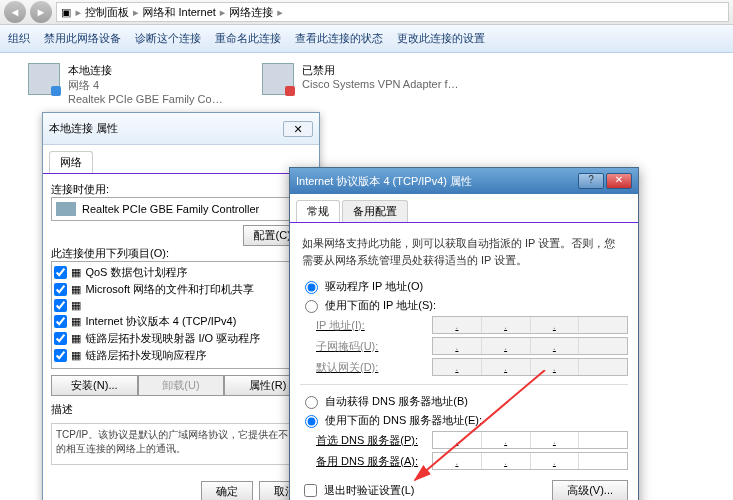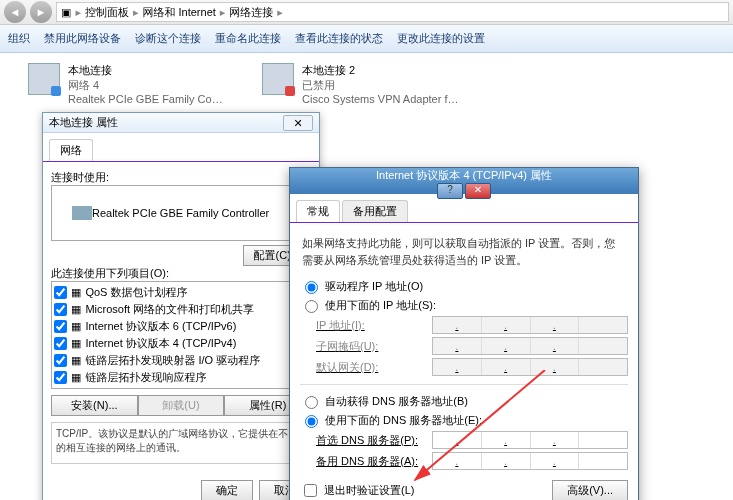--- a/index.html
+++ b/index.html
@@ -17,42 +17,42 @@
 .content { position: relative; padding: 10px 28px; display: flex; gap: 24px; }
 .conn { display: flex; gap: 8px; width: 210px; }
 .conn-icon { width: 32px; height: 32px; background: #cfd8e2; border: 1px solid #8aa; position: relative; }
 .conn-icon::after { content: ""; position: absolute; bottom: -2px; right: -2px; width: 10px; height: 10px; background: #3a8de0; border-radius: 2px; }
 .conn-icon.disabled::after { background: #d44; }
 .conn-text div:first-child { color: #000; }
 .conn-text div { color: #666; white-space: nowrap; overflow: hidden; text-overflow: ellipsis; max-width: 160px; }
 
 
 .dlg1 { position: absolute; left: 42px; top: 112px; width: 278px; background: #fff; border: 1px solid #7a9ab8; box-shadow: 0 2px 8px rgba(0,0,0,.3); }
-.dlg1-title { height: 20px; background: linear-gradient(#f7fbff,#e3eef9); border-bottom: 1px solid #c3d3e3; display: flex; align-items: center; justify-content: space-between; padding: 0 6px; }
+.dlg1-title { height: 32px; background: linear-gradient(#f7fbff,#e3eef9); border-bottom: 1px solid #c3d3e3; display: flex; align-items: center; justify-content: space-between; padding: 0 6px; }
 .dlg1-close { width: 30px; height: 16px; border: 1px solid #a0b4c8; border-radius: 2px; background: #eef4fa; text-align: center; line-height: 14px; }
 .tabstrip { display: flex; border-bottom: 1px solid #6d28d9; padding: 6px 6px 0; }
 .tab { padding: 3px 10px; border: 1px solid #ccc; border-bottom: none; background: #fff; margin-right: 2px; border-radius: 3px 3px 0 0; }
 .dlg1-body { padding: 8px; }
-.adapter-row { display: flex; align-items: center; gap: 0; border: 1px solid #aaa; padding: 20px; background: #fff; }
+.adapter-row { display: flex; align-items: center; gap: 6px; border: 1px solid #aaa; padding: 4px; background: #fff; }
 .adapter-icon { width: 20px; height: 14px; background: #8ab; }
 .cfgbtn { float: right; padding: 2px 10px; border: 1px solid #999; background: linear-gradient(#fdfdfd,#e4e4e4); }
 .chklist { border: 1px solid #aaa; height: 108px; overflow: hidden; background: #fff; padding: 2px; position: relative; }
 .chkitem { display: flex; align-items: center; gap: 4px; padding: 1px 0; }
 .chkitem input { margin: 0; }
 .chklist-scrollbar { position: absolute; right: 0; top: 0; bottom: 0; width: 14px; background: #eaeaea; border-left: 1px solid #ccc; }
 .btnrow { display: flex; margin-top: 6px; }
 .btn { flex: 1; padding: 2px 4px; border: 1px solid #999; background: linear-gradient(#fdfdfd,#e4e4e4); text-align: center; }
 .btn.disabled { color: #999; background: #eee; }
 .desc { border: 1px solid #ccc; padding: 4px; margin-top: 6px; font-size: 10px; color: #444; height: 42px; }
 .dlg1-footer { display: flex; justify-content: flex-end; gap: 6px; padding: 8px; }
 .fbtn { padding: 2px 14px; border: 1px solid #999; background: linear-gradient(#fdfdfd,#e4e4e4); }
 
 
 .dlg2 { position: absolute; left: 289px; top: 167px; width: 350px; background: #fff; border: 1px solid #4a6a8a; box-shadow: 0 3px 12px rgba(0,0,0,.4); }
-.dlg2-title { height: 26px; background: linear-gradient(#6fa8d8,#3d7ab8); color: #fff; display: flex; align-items: center; justify-content: space-between; padding: 0 6px; flex-direction: column; }
+.dlg2-title { height: 26px; background: linear-gradient(#6fa8d8,#3d7ab8); color: #fff; display: flex; align-items: center; justify-content: space-between; padding: 0 6px; }
 .dlg2-btns { display: flex; gap: 2px; }
 .winbtn { width: 26px; height: 16px; border: 1px solid #2a5a8a; border-radius: 2px; background: linear-gradient(#a8c8e8,#6898c8); text-align: center; line-height: 12px; color: #333; font-size: 10px; }
 .winbtn.close { background: linear-gradient(#e88,#c33); color: #fff; }
 .dlg2-body { padding: 8px 10px; }
 .info { color: #333; margin: 4px 2px 10px; line-height: 1.5; }
 .radiorow { display: flex; align-items: center; gap: 4px; margin: 3px 0; }
 .fields { margin-left: 16px; text-decoration: underline; }
 .fieldrow { display: flex; align-items: center; margin: 3px 0; gap: 6px; }
 .fieldrow label { width: 110px; color: #888; }
 .fieldrow label.enabled { color: #000; }
@@ -97,21 +97,20 @@
     <div class="conn-icon"></div>
     <div class="conn-text">
       <div>本地连接</div>
       <div>网络 4</div>
       <div>Realtek PCIe GBE Family Contr...</div>
     </div>
   </div>
   <div class="conn">
     <div class="conn-icon disabled"></div>
     <div class="conn-text">
-      <div>本地连接 2</div>
       <div>已禁用</div>
       <div>Cisco Systems VPN Adapter fo...</div>
     </div>
   </div>
 </div>
 
 <div class="dlg1">
   <div class="dlg1-title">
     <span>本地连接 属性</span>
     <span class="dlg1-close">✕</span>
@@ -136,21 +135,20 @@
           <span>QoS 数据包计划程序</span>
         </div>
       <div class="chkitem">
           <input type="checkbox" checked="" style="">
           <span>▦</span>
           <span>Microsoft 网络的文件和打印机共享</span>
         </div>
       <div class="chkitem">
           <input type="checkbox" checked="" style="">
           <span>▦</span>
-          <span>Internet 协议版本 6 (TCP/IPv6)</span>
         </div>
       <div class="chkitem">
           <input type="checkbox" checked="" style="">
           <span>▦</span>
           <span>Internet 协议版本 4 (TCP/IPv4)</span>
         </div>
       <div class="chkitem">
           <input type="checkbox" checked="" style="">
           <span>▦</span>
           <span>链路层拓扑发现映射器 I/O 驱动程序</span>
@@ -160,20 +158,21 @@
           <span>▦</span>
           <span>链路层拓扑发现响应程序</span>
         </div>
       <div class="chklist-scrollbar"></div>
     </div>
     <div class="btnrow">
       <div class="btn">安装(N)...</div>
       <div class="btn disabled">卸载(U)</div>
       <div class="btn">属性(R)</div>
     </div>
+    <div style="margin-top:6px">描述</div>
     <div class="desc">TCP/IP。该协议是默认的广域网络协议，它提供在不同的相互连接的网络上的通讯。</div>
   </div>
   <div class="dlg1-footer">
     <div class="fbtn">确定</div>
     <div class="fbtn">取消</div>
   </div>
 </div>
 
 <div class="dlg2">
   <div class="dlg2-title">

